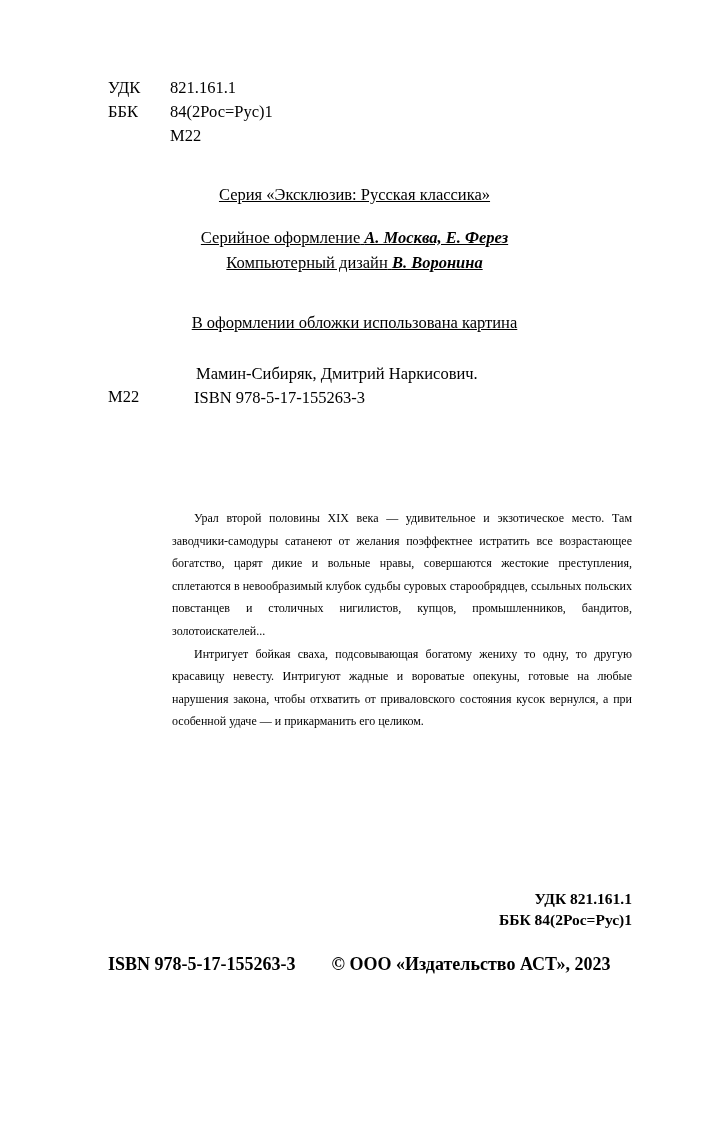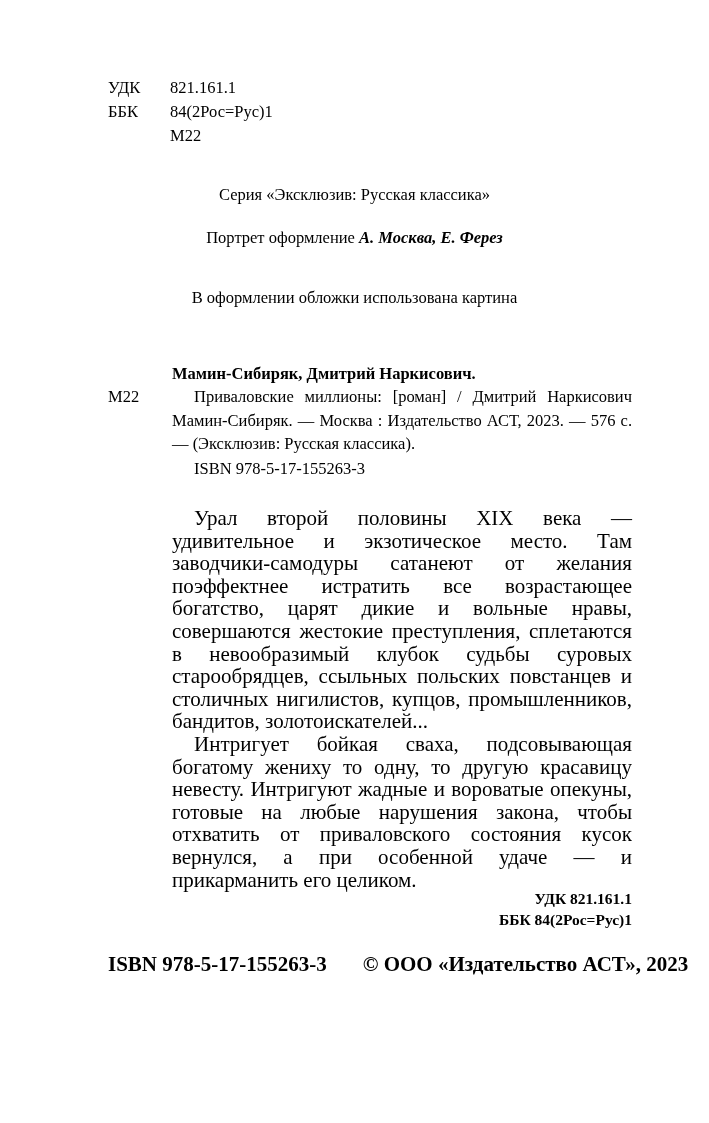--- a/index.html
+++ b/index.html
@@ -50,20 +50,21 @@
   }
 
   
   .series-block {
     position: absolute;
     left: 0;
     right: 0;
     top: 184px;
     text-align: center;
     font-size: 16.5px;
+    text-decoration: underline;
   }
   .series-title {
     line-height: 22px;
     margin-bottom: 19px;
   }
   .credit-line {
     line-height: 25px;
   }
   .credit-line .nm {
     font-style: italic;
@@ -79,22 +80,23 @@
     position: absolute;
     left: 108px;
     top: 363px;
     width: 524px;
     font-size: 16.5px;
   }
   .record-inner {
     margin-left: 64px;
   }
   .record-author {
-    font-weight: bold;
+    font-weight: normal;
     line-height: 22px;
+    margin-left: 24px;
   }
   .record-shelf {
     position: absolute;
     left: 0;
     top: 22px;
     width: 60px;
     line-height: 23.5px;
   }
   .record-desc {
     line-height: 23.5px;
@@ -107,21 +109,21 @@
     padding-left: 22px;
     margin-top: 1px;
   }
 
   
   .annotation {
     position: absolute;
     left: 172px;
     top: 507px;
     width: 460px;
-    font-size: 21px;
+    font-size: 12px;
   }
   .annotation p {
     margin: 0;
     line-height: 22.6px;
     text-align: justify;
     text-align-last: left;
     text-indent: 22px;
     hyphens: manual;
   }
 
@@ -136,21 +138,21 @@
     font-weight: bold;
     line-height: 21px;
   }
 
   
   .footer {
     position: absolute;
     left: 108px;
     top: 953px;
     width: 524px;
-    font-size: 21px;
+    font-size: 18px;
     font-weight: bold;
     line-height: 22px;
     white-space: nowrap;
   }
   .footer-isbn {
     display: inline-block;
   }
   .footer-copyright {
     display: inline-block;
     margin-left: 36px;
@@ -168,35 +170,38 @@
     <span class="class-row">
       <span class="class-label">ББК</span><span class="class-value">84(2Рос=Рус)1</span>
     </span>
     <span class="class-code">М22</span>
   </div>
 
   <div class="series-block">
     <div class="series-title">Серия «Эксклюзив: Русская классика»</div>
 
     <div class="credit-line">
-      <span>Портрет оформление</span>
+      <span>Серийное оформление</span>
       <span class="nm">А. Москва, Е. Ферез</span>
     </div>
 
+    <div class="credit-line">
+      <span>Компьютерный дизайн</span>
+      <span class="nm">В. Воронина</span>
+    </div>
 
     <div class="cover-note">
       <div>В оформлении обложки использована картина</div>
     </div>
   </div>
 
   <div class="record-block">
     <div class="record-shelf">М22</div>
     <div class="record-inner">
       <div class="record-author">Мамин-Сибиряк, Дмитрий Наркисович.</div>
-      <div class="record-desc">Приваловские миллионы: [роман] / Дмитрий Наркисович Мамин-Сибиряк. — Москва : Издательство АСТ, 2023. — 576 с. — (Эксклюзив: Русская классика).</div>
       <div class="record-isbn">ISBN 978-5-17-155263-3</div>
     </div>
   </div>
 
   <div class="annotation">
     <p>Урал второй половины XIX века — удивительное и экзотическое место. Там заводчики-самодуры сатанеют от желания поэффектнее истратить все возрастающее богатство, царят дикие и вольные нравы, совершаются жестокие преступления, сплетаются в невообразимый клубок судьбы суровых старообрядцев, ссыльных польских повстанцев и столичных нигилистов, купцов, промышленников, бандитов, золотоискателей...</p>
     <p>Интригует бойкая сваха, подсовывающая богатому жениху то одну, то другую красавицу невесту. Интригуют жадные и вороватые опекуны, готовые на любые нарушения закона, чтобы отхватить от приваловского состояния кусок вернулся, а при особенной удаче — и прикарманить его целиком.</p>
   </div>
 
   <div class="class-repeat">

